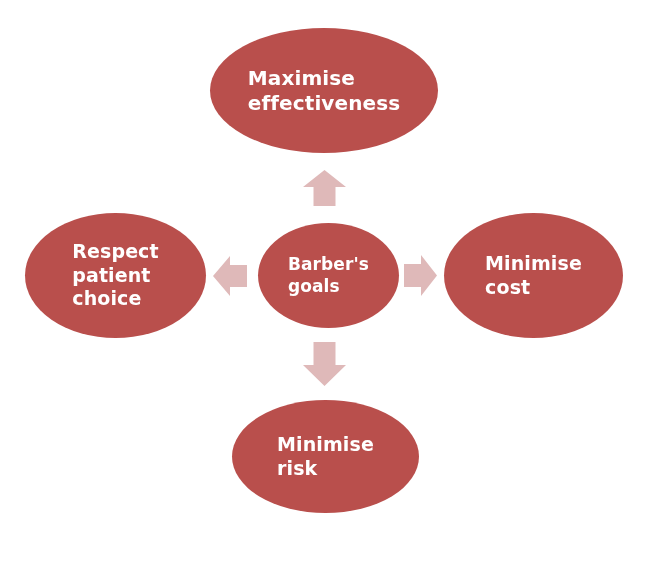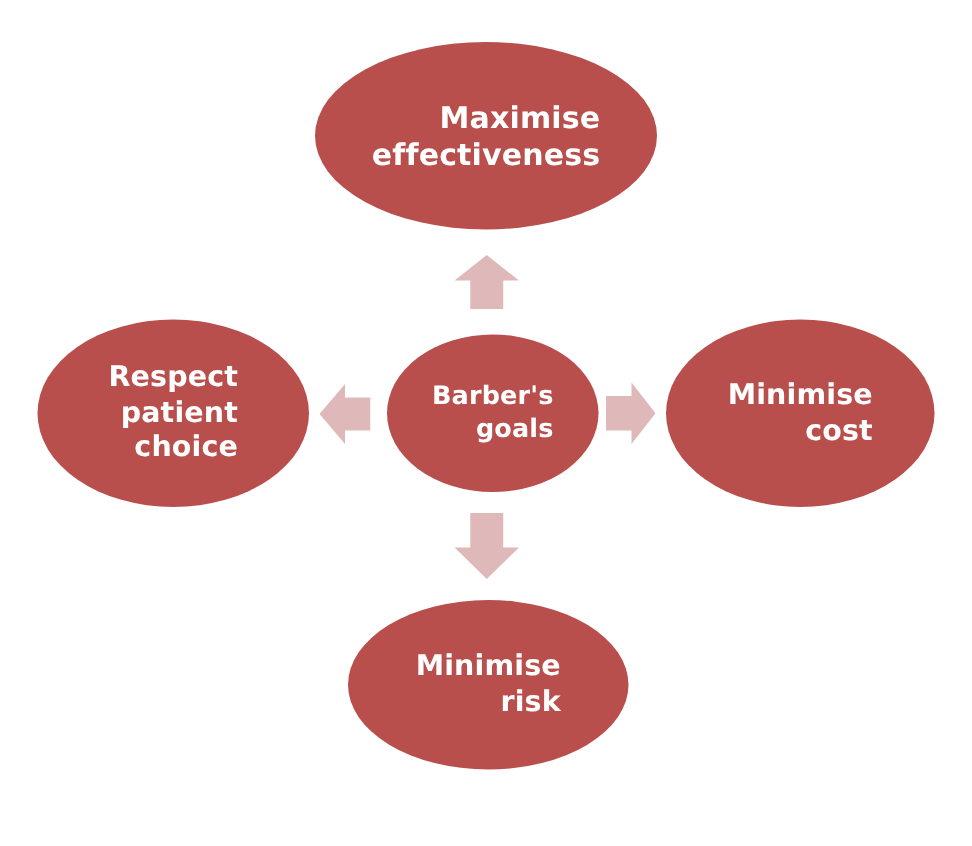--- a/index.html
+++ b/index.html
@@ -17,21 +17,21 @@
     background: #ffffff;
     overflow: hidden;
   }
   .node {
     position: absolute;
     border-radius: 50%;
     background: #b94f4c;
     display: flex;
     align-items: center;
     justify-content: center;
-    text-align: right;
+    text-align: left;
     box-sizing: border-box;
   }
   .node-label {
     color: #ffffff;
     font-weight: bold;
     line-height: 1.24;
     letter-spacing: 0.1px;
     white-space: pre-line;
     padding: 0 10px;
   }

